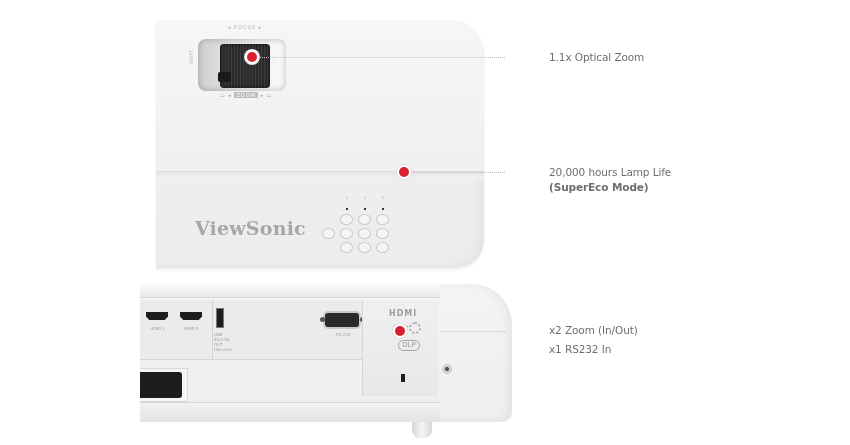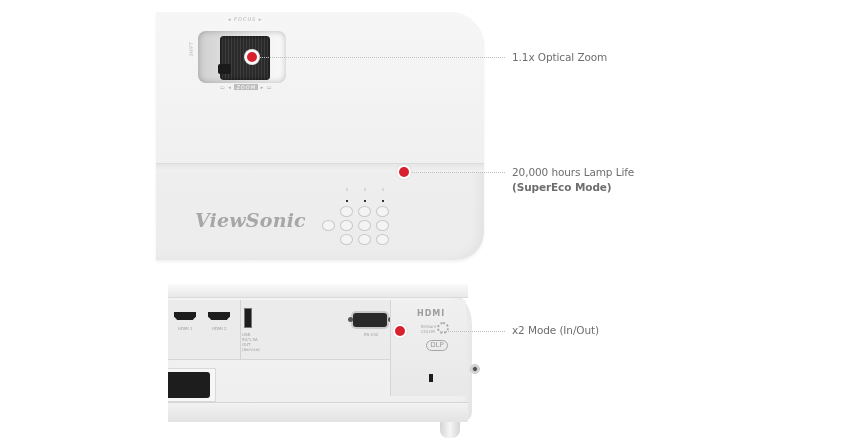--- a/index.html
+++ b/index.html
@@ -3,26 +3,25 @@
   <meta charset="utf-8">
   <style>
     * { box-sizing: border-box; margin: 0; padding: 0; }
     html, body { width: 850px; height: 445px; background: #ffffff; overflow: hidden; }
     body { position: relative; font-family: "DejaVu Sans", sans-serif; }
 
     .abs { position: absolute; }
 
     
     .top-unit {
-      left: 156px; top: 12px; width: 328px; height: 248px;
+      left: 156px; top: 20px; width: 328px; height: 248px;
       background: linear-gradient(180deg, #f3f3f3 0%, #efefef 55%, #ececec 100%);
       border-radius: 0 34px 28px 0;
       box-shadow: inset -6px 0 10px rgba(0,0,0,0.04), 0 2px 3px rgba(0,0,0,0.06);
       overflow: hidden;
-      font-style: italic;
     }
     .top-unit .upper {
       position: absolute; left: 0; top: 0; width: 100%; height: 152px;
       background: linear-gradient(180deg, #f6f6f6 0%, #f0f0f0 100%);
       border-bottom: 1px solid #dcdcdc;
       border-radius: 0 34px 0 0;
     }
     .top-unit .upper-rim {
       position: absolute; left: 0; top: 152px; width: 100%; height: 8px;
       background: linear-gradient(180deg, #e6e6e6, #f1f1f1);
@@ -63,21 +62,21 @@
     .key {
       position: absolute; width: 13px; height: 11px; border-radius: 50%;
       border: 1px solid #c9c9c9; background: #f4f4f4;
       box-shadow: 0 0 0 1px #ececec;
     }
     .led-dot { position: absolute; width: 2px; height: 2px; background: #333; }
     .led-faint { position: absolute; width: 2px; height: 3px; background: #d8d8d8; }
 
     
     .rear-unit {
-      left: 168px; top: 284px; width: 304px; height: 138px;
+      left: 140px; top: 284px; width: 372px; height: 138px;
       background: linear-gradient(180deg, #f4f4f4 0%, #eeeeee 100%);
       border-radius: 0 40px 10px 0;
       box-shadow: inset -5px 0 8px rgba(0,0,0,0.05);
     }
     .rear-top-lip {
       position: absolute; left: 0; top: 0; width: 300px; height: 14px;
       background: linear-gradient(180deg, #fafafa, #e9e9e9);
       border-bottom: 1px solid #d9d9d9;
     }
     .rear-panel {
@@ -144,21 +143,21 @@
     
     .marker {
       position: absolute; width: 10px; height: 10px; border-radius: 50%;
       background: #d8202f; box-shadow: 0 0 0 2px #ffffff, 0 0 0 3px #e2e2e2;
     }
     .dotline {
       position: absolute; height: 0; border-top: 1px dotted #bdbdbd;
     }
     .callout-text {
       position: absolute; font-family: "DejaVu Sans", sans-serif; font-size: 10.5px;
-      color: #6e6e6e; line-height: 15px; white-space: nowrap; letter-spacing: -0.1px;
+      color: #6e6e6e; line-height: 15px; white-space: nowrap; letter-spacing: -0.1px; margin-left: 37px;
     }
     .spec-line { display: block; height: 19px; line-height: 19px; }
   </style>
 </head>
 <body>
 
 <div class="abs top-unit">
   <div class="upper"></div>
   <div class="upper-rim"></div>
 
@@ -237,14 +236,15 @@
   <div class="power-socket-frame"></div>
   <div class="power-socket"></div>
   <div class="rear-bottom"></div>
   <div class="screw"></div>
   <div class="foot"></div>
 </div>
 
 <div class="marker" style="left:395px;top:326px;"></div>
 <div class="dotline" style="left:440px;top:331px;width:65px;"></div>
 <div class="callout-text" style="left:512px;top:321px;">
-  <span class="spec-line">x2 Mode (In/Out)</span>
+  <span class="spec-line">x2 Zoom (In/Out)</span>
+  <span class="spec-line">x1 RS232 In</span>
 </div>
 
 </body></html>

